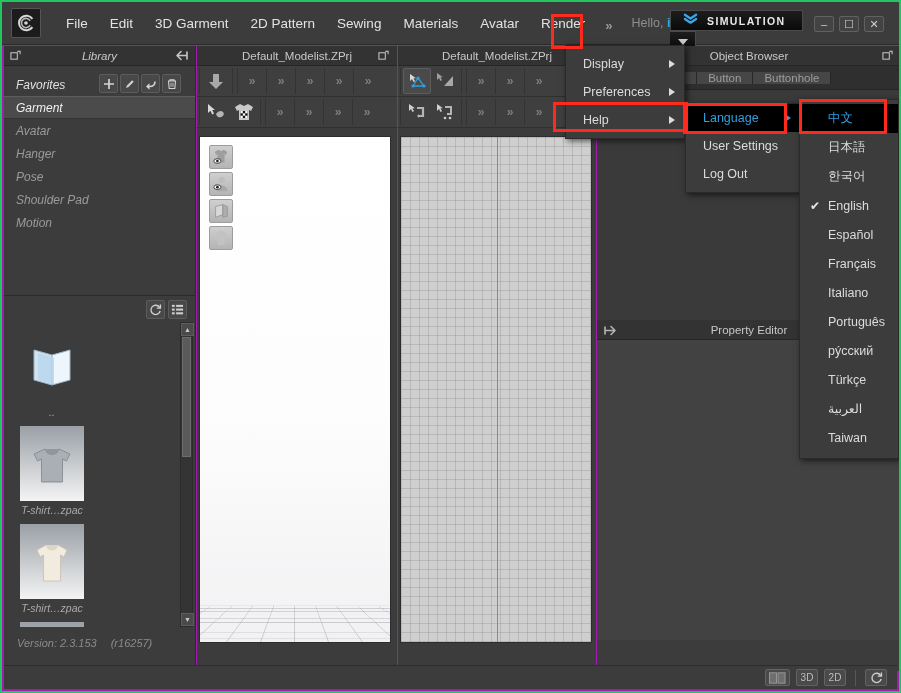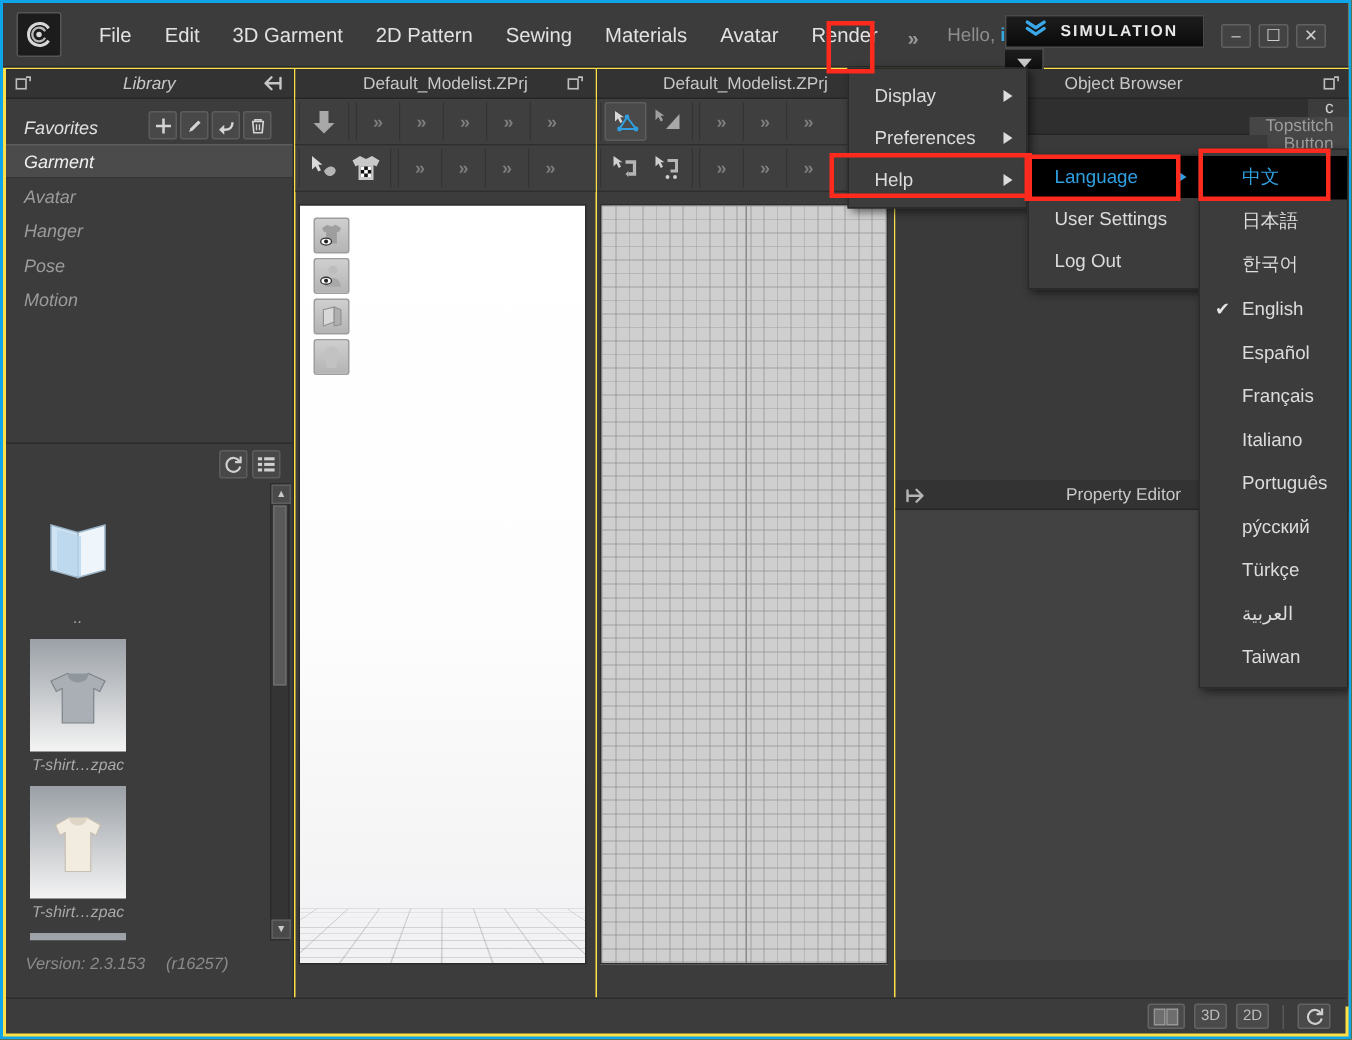--- a/index.html
+++ b/index.html
@@ -5,22 +5,22 @@
   * { box-sizing: border-box; margin: 0; padding: 0; }
   html, body {
     width: 901px; height: 693px;
     background: #000;
     font-family: "Liberation Sans", sans-serif;
     overflow: hidden;
   }
   #app {
     position: relative;
     width: 901px; height: 693px;
-    background: #fde047;
-    border: 2px solid #0ea5e9;
+    background: #a21caf;
+    border: 2px solid #22c55e;
     overflow: hidden;
   }
 
   
   .menubar {
     position: absolute; left: 0; top: 0; width: 901px; height: 43px;
     background: #3c3c3c;
     border-bottom: 1px solid #2a2a2a;
     display: flex; align-items: center;
   }
@@ -173,22 +173,22 @@
     position: absolute; inset: 0;
     background:
       repeating-linear-gradient(to right, rgba(140,140,140,.35) 0 1px, transparent 1px 9px),
       repeating-linear-gradient(to bottom, rgba(140,140,140,.35) 0 1px, transparent 1px 9px);
   }
   .axis2d { position: absolute; top: 0; bottom: 0; left: 96px; width: 1px; background: #8a8a8a; }
 
   
   .right { position: absolute; left: 595px; top: 44px; width: 304px; height: 625px; background: #3c3c3c; }
   .ob-tabs {
-    display: flex; height: 24px; align-items: flex-end; background: #2f2f2f;
-    border-bottom: 1px solid #242424; padding-left: 3px; flex-direction: column;
+    display: flex; height: 24px; align-items: center; background: #2f2f2f;
+    border-bottom: 1px solid #242424; padding-left: 3px;
   }
   .ob-tab {
     display: flex; align-items: center; padding: 0 11px;
     color: #9d9d9d; font-size: 11.5px; border-right: 1px solid #262626;
     background: #464646;
   }
   .ob-tab.active { background: #3c3c3c; color: #cfcfcf; }
   .ob-body { height: 230px; background: #3a3a3a; }
   .pe-body { height: 300px; background: #424242; }
   .collapse-arrow {
@@ -349,20 +349,23 @@
         <div class="lib-row">
             <span>Avatar</span>
           </div>
         <div class="lib-row">
             <span>Hanger</span>
           </div>
         <div class="lib-row">
             <span>Pose</span>
           </div>
         <div class="lib-row">
+            <span>Shoulder Pad</span>
+          </div>
+        <div class="lib-row">
             <span>Motion</span>
           </div>
       </div>
     </div>
 
     <div class="lib-browser">
       <div class="brow-tools">
         <div class="tbtn">
           <svg width="13" height="13" viewBox="0 0 14 14">
               <path d="M11.5 5A5 5 0 1 0 12 8.6" stroke="#d0d0d0" stroke-width="1.5" fill="none"></path>

